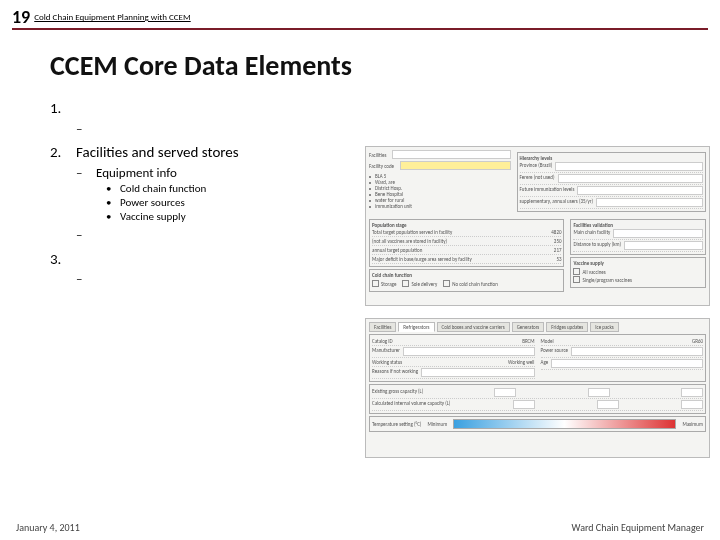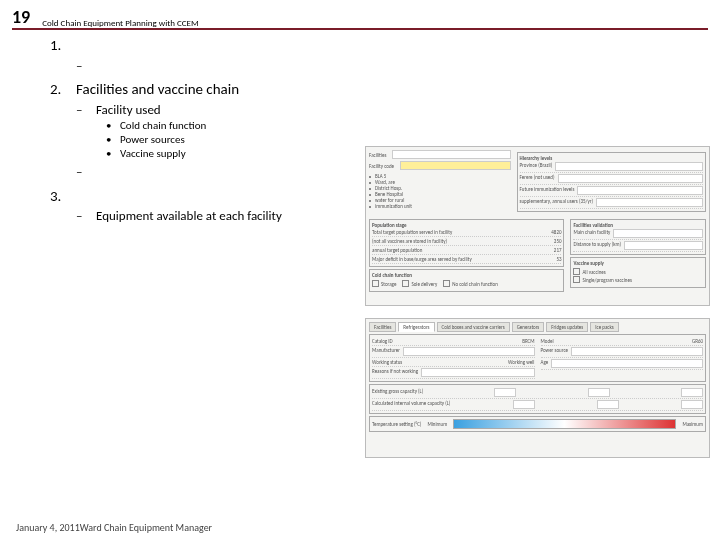--- a/index.html
+++ b/index.html
@@ -1,19 +1,19 @@
 <!DOCTYPE html>
 <html><head>
 <meta charset="utf-8">
 <style>
   body{margin:0;font-family:Calibri,Arial,sans-serif;background:#fff;color:#000;width:720px;height:540px;overflow:hidden}
   .slide{width:720px;height:540px;position:relative}
   .header{border-bottom:2px solid #7a1c29;margin:6px 12px 0 12px;display:flex;align-items:flex-end}
-  .pagenum{font-size:18px;font-weight:700;margin-right:12px}
-  .header-sub{font-size:9px;padding-bottom:0}
+  .pagenum{font-size:18px;font-weight:700;margin-right:4px}
+  .header-sub{font-size:9px;text-decoration:underline;padding-bottom:6px}
   .title{font-size:28px;font-weight:700;margin:18px 0 10px 50px;color:#111}
   .content{display:flex;flex-direction:row}
   .outline{margin-left:50px;width:305px;font-size:15px;line-height:1.3}
   .l1{display:flex;margin-top:6px}
   .l1 .num{width:26px}
   .l2{display:flex;margin-top:2px;font-size:13px}
   .l2 .dash{width:20px;margin-left:26px}
   .l3{display:flex;font-size:11px}
   .l3 .dot{width:14px;margin-left:56px}
   .shot{position:absolute;right:10px;top:140px;width:345px;height:160px;background:#f4f4f2;border:1px solid #bbb;font-size:5px;color:#555;padding:3px;box-sizing:border-box}
@@ -22,51 +22,52 @@
   .fs-col{flex:1}
   .fs-box{border:1px solid #aaa;margin:2px 0;padding:2px}
   .miniline{display:flex;justify-content:space-between;border-bottom:1px dotted #ccc;padding:1px 0}
   .minifield{background:#fff;border:1px solid #ccc;height:7px;flex:1;margin-left:3px}
   .tabs{display:flex;gap:2px;margin-bottom:2px}
   .tab{background:#e5e5e0;border:1px solid #bbb;padding:1px 4px;font-size:5px}
   .tab.active{background:#fff;border-bottom:1px solid #fff}
   .chkrow{display:flex;gap:6px;margin:2px 0}
   .chk{display:flex;align-items:center;gap:2px}
   .chk::before{content:"";width:5px;height:5px;border:1px solid #888;display:inline-block}
-  .footer{position:absolute;bottom:12px;left:16px;right:16px;display:flex;font-size:10px;color:#444}
+  .footer{position:absolute;bottom:12px;left:16px;right:16px;display:flex;justify-content:space-between;font-size:10px;color:#444}
   .list{margin:1px 0;padding:0;list-style:none}
   .list li{padding-left:6px;position:relative}
   .list li::before{content:"";position:absolute;left:0;top:3px;width:2px;height:2px;background:#888}
 </style>
 </head>
 <body>
 <div class="slide">
 
 <div class="header">
   <span class="pagenum">19</span>
   <span class="header-sub">Cold Chain Equipment Planning with CCEM</span>
 </div>
 
+<div class="title">CCEM Core Data Elements</div>
 
 <div class="content">
   <div class="outline">
     <div class="l1">
           <span class="num">1.</span>
         </div>
     <div class="l2">
           <span class="dash">–</span>
         </div>
 
     <div class="l1">
           <span class="num">2.</span>
-          <span>Facilities and vaccine chain</span>
-        </div>
-    <div class="l2">
-          <span class="dash">–</span>
-          <span>Facility used</span>
+          <span>Facilities and served stores</span>
+        </div>
+    <div class="l2">
+          <span class="dash">–</span>
+          <span>Equipment info</span>
         </div>
     <div class="l3">
           <span class="dot">•</span>
           <span>Cold chain function</span>
         </div>
     <div class="l3">
           <span class="dot">•</span>
           <span>Power sources</span>
         </div>
     <div class="l3">
@@ -75,21 +76,20 @@
         </div>
     <div class="l2">
           <span class="dash">–</span>
         </div>
 
     <div class="l1">
           <span class="num">3.</span>
         </div>
     <div class="l2">
           <span class="dash">–</span>
-          <span>Equipment available at each facility</span>
         </div>
   </div>
 </div>
 
 <div class="shot">
   <div class="fs-row">
     <div class="fs-col" style="flex:0 0 42%">
       <div style="display:flex;align-items:center;gap:3px">
         <span>Facilities</span>
         <div class="minifield"></div>

